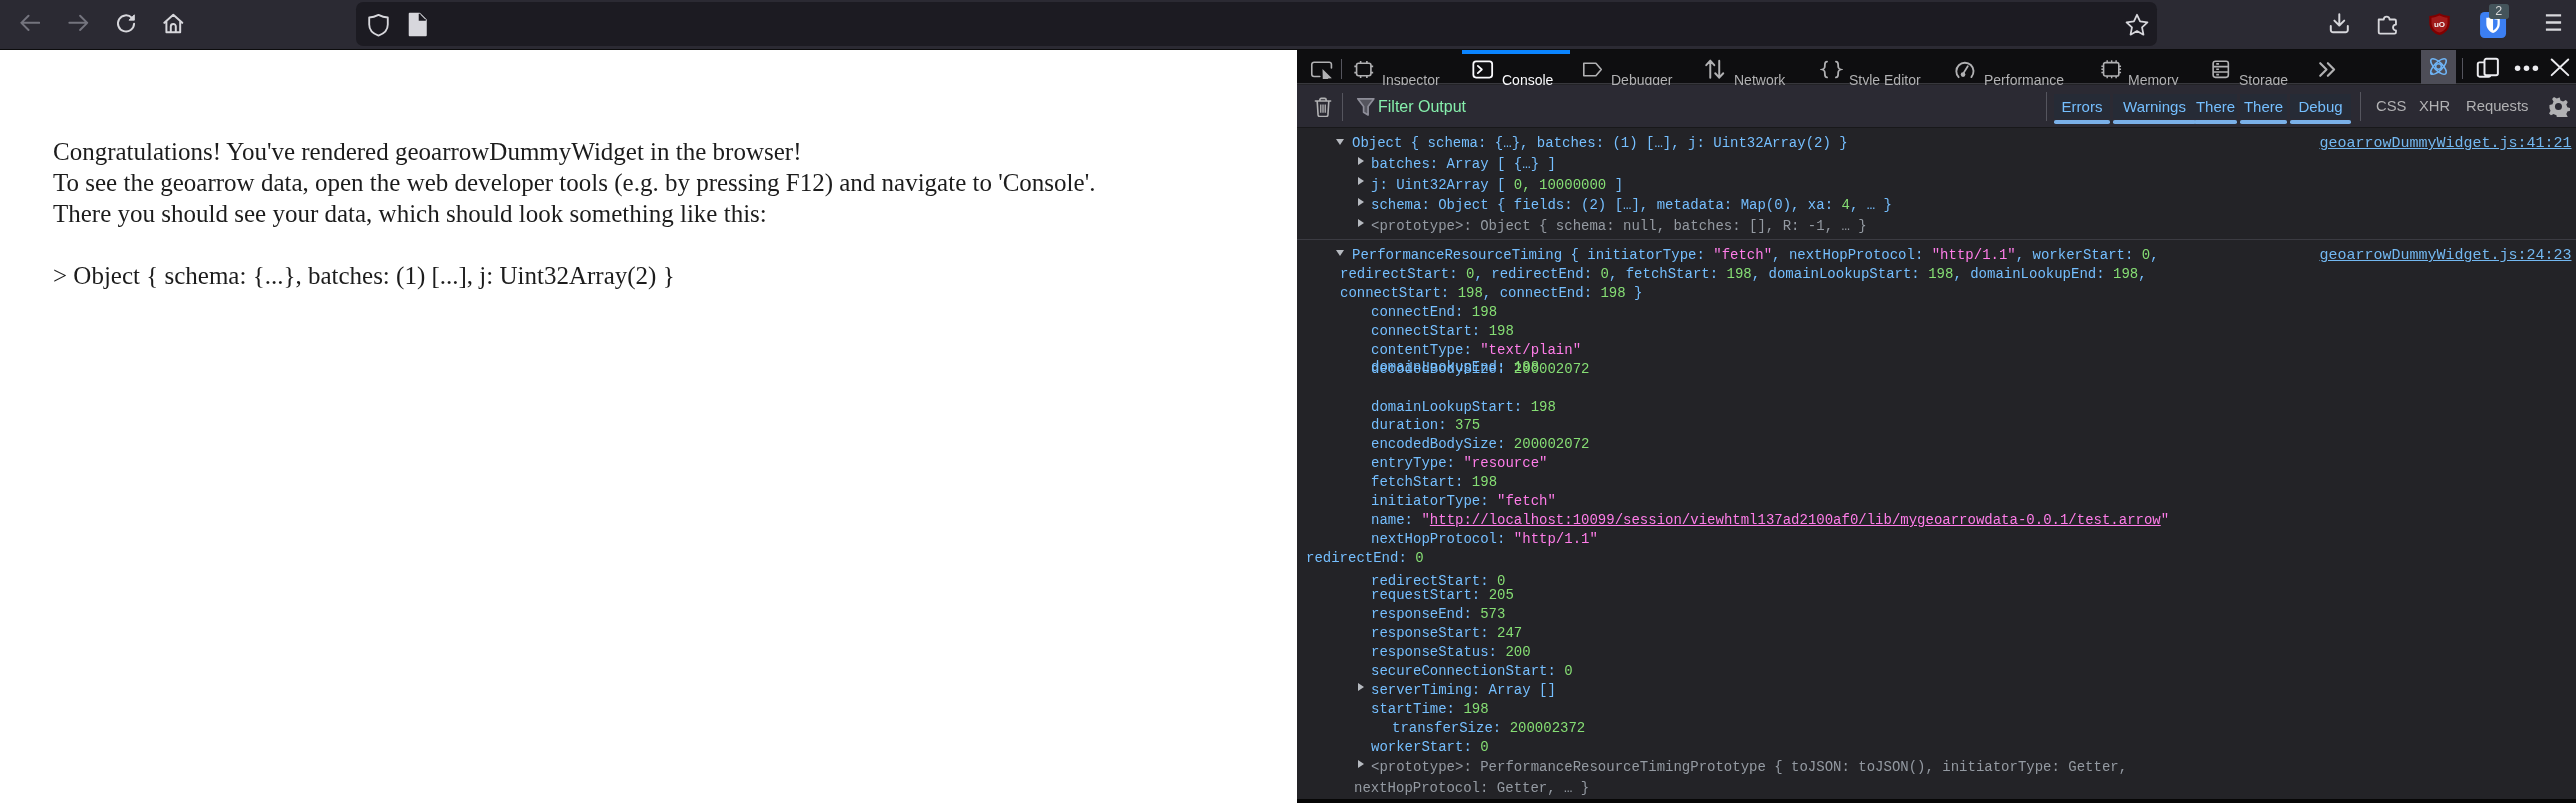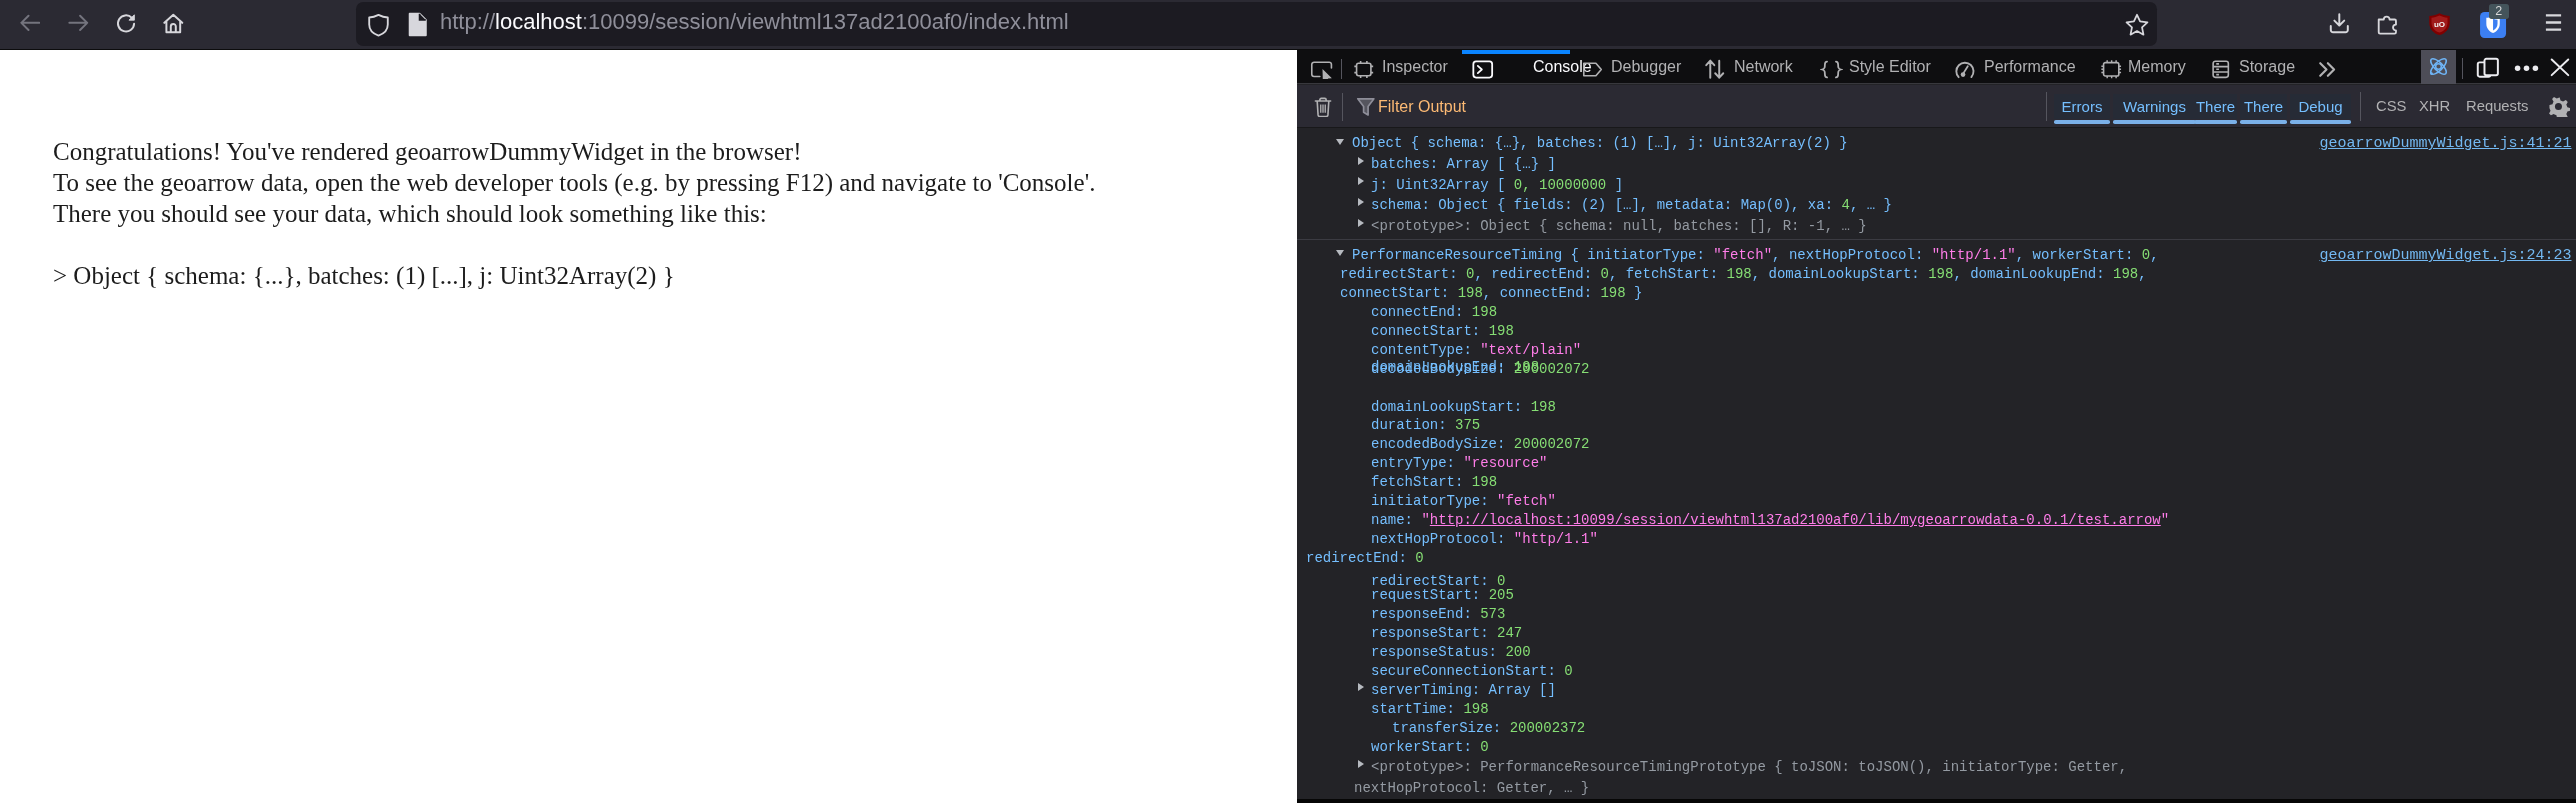--- a/index.html
+++ b/index.html
@@ -4,22 +4,22 @@
 html,body { width:2576px; height:804px; background:#fff; overflow:hidden; }
 body { position:relative; font-family:"Liberation Sans",sans-serif; }
 .abs { position:absolute; }
 .pt { position:absolute; left:53px; font-family:"Liberation Serif",serif; font-size:25px; color:#1c1c1c; white-space:pre; }
 #toolbar { position:absolute; left:0; top:0; width:2576px; height:50px; background:#2b2a33; border-bottom:1.8px solid #0c0c0d; }
 #urlbar { position:absolute; left:356px; top:1.8px; width:1801px; height:44px; background:#1c1b22; border-radius:7.2px; }
 .urltxt { position:absolute; left:84px; top:-1.8px; line-height:44px; font-size:22px; color:#8f8f9a; white-space:pre; }
 .urltxt b { color:#fbfbfe; font-weight:normal; }
 #devtools { position:absolute; left:1297px; top:50px; width:1279px; height:754px; background:#232327; }
 #dtabs { position:absolute; left:0; top:0; width:1279px; height:34px; background:#0e0e10; border-bottom:0.9px solid #38383d; }
-.tab { position:absolute; top:0; height:34px; line-height:34px; color:#b1b1b3; font-size:16px; }
-.tabw { color:#fbfbfe;margin-left:31px; }
+.tab { position:absolute; top:13px; height:34px; line-height:34px; color:#b1b1b3; font-size:14px; }
+.tabw { color:#fbfbfe; }
 #dfilter { position:absolute; left:0; top:35px; width:1279px; height:43px; background:#2b2a33; border-bottom:0.9px solid #18181a; }
 .ftxt { position:absolute; top:0; height:43px; line-height:43px; font-size:16px; }
 .fbtn { position:absolute; top:9px; height:25px; line-height:25px; text-align:center; font-size:15px; color:#75bfff;
         background:#262b36; }
 .ftxt2 { position:absolute; top:0; height:43px; line-height:42px; font-size:14.8px; color:#b1b1b3; }
 .vsep { position:absolute; width:0.9px; background:#55555e; }
 .cl { position:absolute; font-family:"Liberation Mono",monospace; font-size:14px; color:#75bfff; white-space:pre; line-height:19px; }
 .g { color:#86de74; } .p { color:#ff7de9; } .y { color:#949AA2; }
 .pu { color:#ff7de9; text-decoration:underline; }
 .link { color:#73b8f1; text-decoration:underline; font-size:15px; }
@@ -42,21 +42,20 @@
       <path d="M1.5 11 L11.5 2 L21.5 11 M3.8 9.2 V21.5 H19.2 V9.2 M8.7 21.5 V15 a2.8 2.8 0 0 1 5.6 0 V21.5" stroke="#d7d7dc" stroke-width="2.2" stroke-linecap="round" stroke-linejoin="round"></path>
     </svg>
 <div id="urlbar">
 <svg class="abs" style="left:10.7px;top:11.6px" width="23" height="24" viewBox="0 0 26 27" fill="none">
         <path d="M13 2 C9 4 5.5 4.8 2.5 5 V13 C2.5 19 7 23.5 13 25.5 C19 23.5 23.5 19 23.5 13 V5 C20.5 4.8 17 4 13 2 Z" stroke="#d7d7dc" stroke-width="2.1" stroke-linejoin="round"></path>
       </svg>
 <svg class="abs" style="left:51px;top:10.7px" width="21.5" height="25" viewBox="0 0 24 28" fill="none">
         <path d="M3 2 H14 L21 9 V26 H3 Z" stroke="#d7d7dc" stroke-width="2.2" stroke-linejoin="round" fill="#d7d7dc"></path>
         <path d="M14 2 V9 H21" stroke="#1c1b22" stroke-width="1.8" fill="#1c1b22"></path>
       </svg>
-<div class="urltxt">http://<b>localhost</b>:10099/session/viewhtml137ad2100af0/index.html</div>
 <svg class="abs" style="left:1769px;top:11.6px" width="24" height="23" viewBox="0 0 27 26" fill="none">
         <path d="M13.5 2 L17 9.6 L25.3 10.6 L19.2 16.3 L20.8 24.5 L13.5 20.4 L6.2 24.5 L7.8 16.3 L1.7 10.6 L10 9.6 Z" stroke="#d7d7dc" stroke-width="2" stroke-linejoin="round"></path>
       </svg>
 </div>
 <svg class="abs" style="left:2329px;top:12.5px" width="20.6" height="21.5" viewBox="0 0 23 24" fill="none">
       <path d="M11.5 1.5 V13.5 M6 8.5 L11.5 14 L17 8.5" stroke="#d7d7dc" stroke-width="2.2" stroke-linecap="round" stroke-linejoin="round"></path>
       <path d="M2 14.5 V19 a2.5 2.5 0 0 0 2.5 2.5 H18.5 A2.5 2.5 0 0 0 21 19 V14.5" stroke="#d7d7dc" stroke-width="2.2" stroke-linecap="round" stroke-linejoin="round"></path>
     </svg>
 <svg class="abs" style="left:2376px;top:11.6px" width="24" height="23" viewBox="0 0 27 26" fill="none">
       <path d="M3 8.5 H8.7 A3.3 3.3 0 1 1 15.3 8.5 H21 a1.5 1.5 0 0 1 1.5 1.5 V14.2 A3.3 3.3 0 1 0 22.5 20.8 V23 a1.5 1.5 0 0 1 -1.5 1.5 H4.5 A1.5 1.5 0 0 1 3 23 Z" stroke="#d7d7dc" stroke-width="2.1" stroke-linejoin="round"></path>
@@ -153,21 +152,21 @@
 </div>
 <div id="dfilter">
 <svg class="abs" style="left:17px;top:11.6px" width="18" height="20.6" viewBox="0 0 20 23" fill="none">
         <path d="M1.5 4.5 H18.5 M6.5 4.5 V3 a1.5 1.5 0 0 1 1.5 -1.5 H12 a1.5 1.5 0 0 1 1.5 1.5 V4.5 M3.5 4.5 L4.5 20 a2 2 0 0 0 2 1.8 H13.5 a2 2 0 0 0 2 -1.8 L16.5 4.5" stroke="#b1b1b3" stroke-width="1.8" stroke-linecap="round" stroke-linejoin="round"></path>
         <path d="M7.5 8.5 V17.5 M10 8.5 V17.5 M12.5 8.5 V17.5" stroke="#b1b1b3" stroke-width="1.5"></path>
       </svg>
 <div class="vsep" style="left:45px;top:8px;height:28px"></div>
 <svg class="abs" style="left:59px;top:11.6px" width="19.7" height="19.7" viewBox="0 0 22 22" fill="none">
         <path d="M2 2 H20 L13.5 10.5 V20 L8.5 17 V10.5 Z" stroke="#8e8e99" stroke-width="1.9" stroke-linejoin="round" fill="#55555e"></path>
       </svg>
-<div class="ftxt" style="left:81px;color:#fdba74">Filter Output</div>
+<div class="ftxt" style="left:81px;color:#86efac">Filter Output</div>
 <div class="vsep" style="left:749px;top:7.2px;height:29px"></div>
 <div class="fbtn" style="left:757px;width:56px">Errors</div>
 <div class="abs" style="left:757px;top:35px;width:56px;height:3.6px;background:#7ab0e8;border-radius:1.8px"></div>
 <div class="fbtn" style="left:816px;width:83px">Warnings</div>
 <div class="abs" style="left:816px;top:35px;width:83px;height:3.6px;background:#7ab0e8;border-radius:1.8px"></div>
 <div class="fbtn" style="left:897px;width:43px">There</div>
 <div class="abs" style="left:897px;top:35px;width:43px;height:3.6px;background:#7ab0e8;border-radius:1.8px"></div>
 <div class="fbtn" style="left:943px;width:47px">There</div>
 <div class="abs" style="left:943px;top:35px;width:47px;height:3.6px;background:#7ab0e8;border-radius:1.8px"></div>
 <div class="fbtn" style="left:993px;width:61px">Debug</div>

